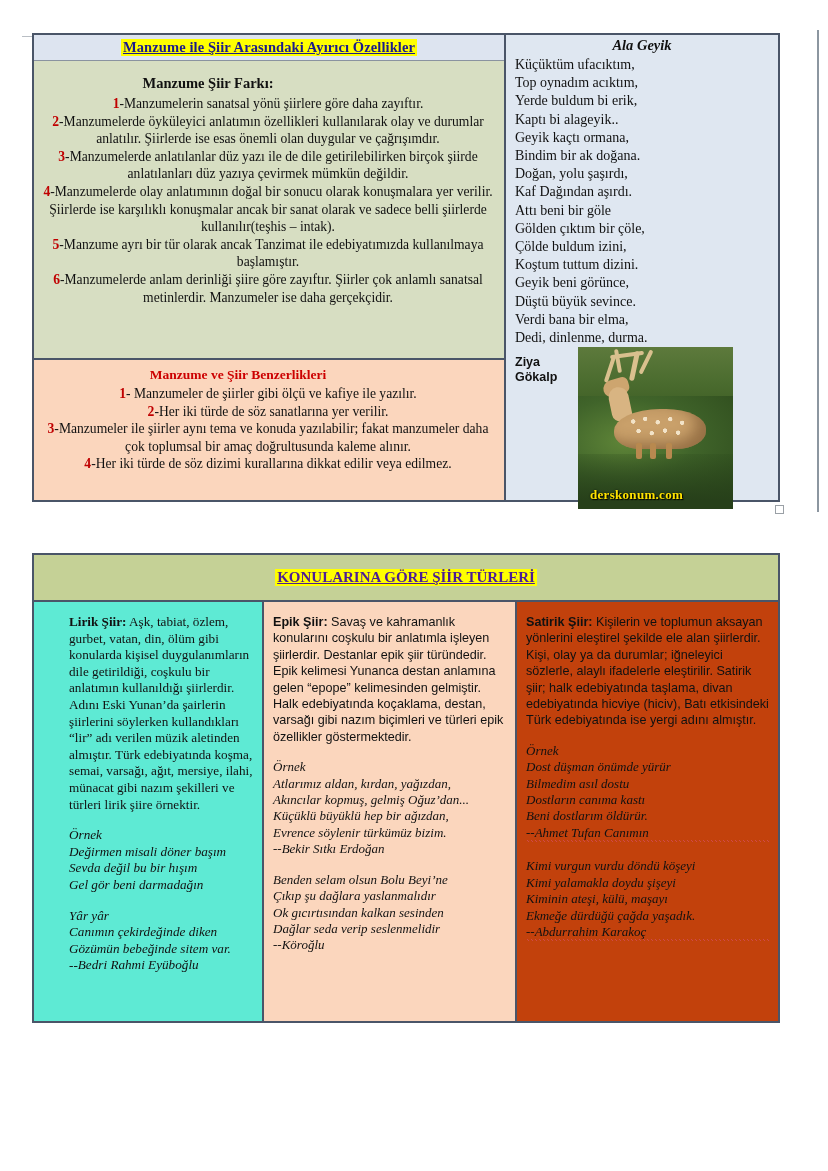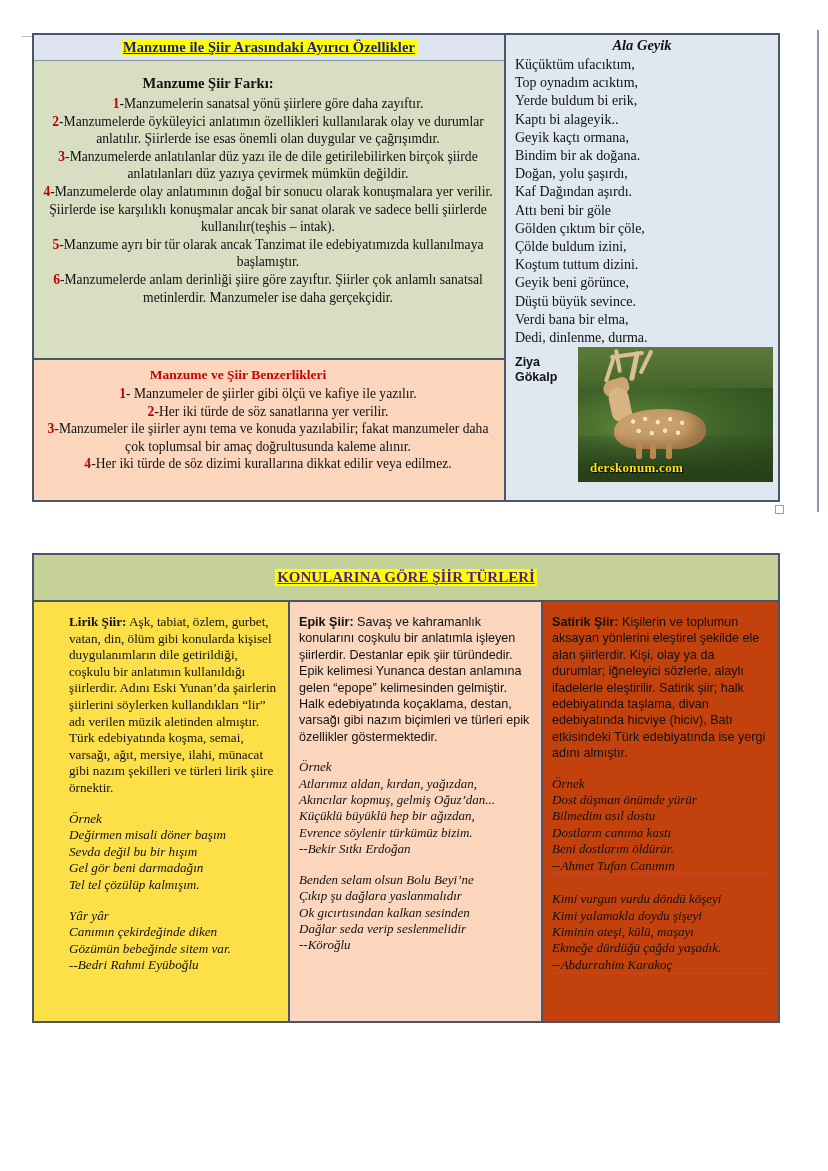--- a/index.html
+++ b/index.html
@@ -154,24 +154,23 @@
     left: 9px; top: 8px;
     font-family: "Liberation Sans", sans-serif;
     font-weight: bold;
     font-size: 12.5px;
     line-height: 15px;
     color: #111;
   }
   .deer-photo {
     position: absolute;
     left: 72px; top: 0px;
-    width: 155px; height: 135px;
+    width: 155px; height: 162px;
     overflow: hidden;
     background: #3c5a22;
-    padding-left: 40px;
   }
   .deer-photo .sky {
     position: absolute; left:0; top:0; width:100%; height:38%;
     background: linear-gradient(180deg,#5d7a3c 0%, #4a6b2e 60%, #3f5f26 100%);
   }
   .deer-photo .grass {
     position: absolute; left:0; top:30%; width:100%; height:70%;
     background: radial-gradient(ellipse at 30% 40%, #5f8538 0%, #40642a 45%, #2d4a1c 100%);
   }
   .deer-photo .grass2 {
@@ -283,21 +282,21 @@
     display: flex;
   }
   .t2-col {
     box-sizing: border-box;
     padding: 12px 9px 6px 9px;
     font-size: 13.2px;
     line-height: 16.6px;
     color: #111;
     overflow: hidden;
   }
-  .c-lirik  { width: 256px; background: #fde047; border-right: 2px solid #4a5568; padding-left: 35px; }
+  .c-lirik  { width: 230px; background: #5eead4; border-right: 2px solid #4a5568; padding-left: 35px; }
   .c-epik   { width: 253px; background: #fbd6bd; border-right: 2px solid #4a5568;
               font-family: "Liberation Sans", sans-serif; font-size: 12.6px; line-height: 16.4px; }
   .c-satirik{ flex: 1;     background: #c2410c;
               font-family: "Liberation Sans", sans-serif; font-size: 12.6px; line-height: 16.4px; }
   .c-lead { margin: 0 0 2px 0; text-align: left; }
   .c-lead b { font-weight: bold; }
   .ex-block {
     font-style: italic;
     margin-top: 14px;
   }
@@ -438,21 +437,20 @@
       <div class="t2-col c-lirik">
         <p class="c-lead">
           <b>Lirik Şiir:</b><span> Aşk, tabiat, özlem, gurbet, vatan, din, ölüm gibi konularda kişisel duygulanımların dile getirildiği, coşkulu bir anlatımın kullanıldığı şiirlerdir. Adını Eski Yunan’da şairlerin şiirlerini söylerken kullandıkları “lir” adı verilen müzik aletinden almıştır. Türk edebiyatında koşma, semai, varsağı, ağıt, mersiye, ilahi, münacat gibi nazım şekilleri ve türleri lirik şiire örnektir.</span>
         </p>
 
         <div class="ex-block">
           <div>Örnek</div>
           <div>Değirmen misali döner başım</div>
           <div>Sevda değil bu bir hışım</div>
           <div>Gel gör beni darmadağın</div>
-          <div>Tel tel çözülüp kalmışım.</div>
         </div>
 
         <div class="ex-block">
           <div>Yâr yâr</div>
           <div>Canımın çekirdeğinde diken</div>
           <div>Gözümün bebeğinde sitem var.</div>
           <div>--Bedri Rahmi Eyüboğlu</div>
         </div>
       </div>
 

